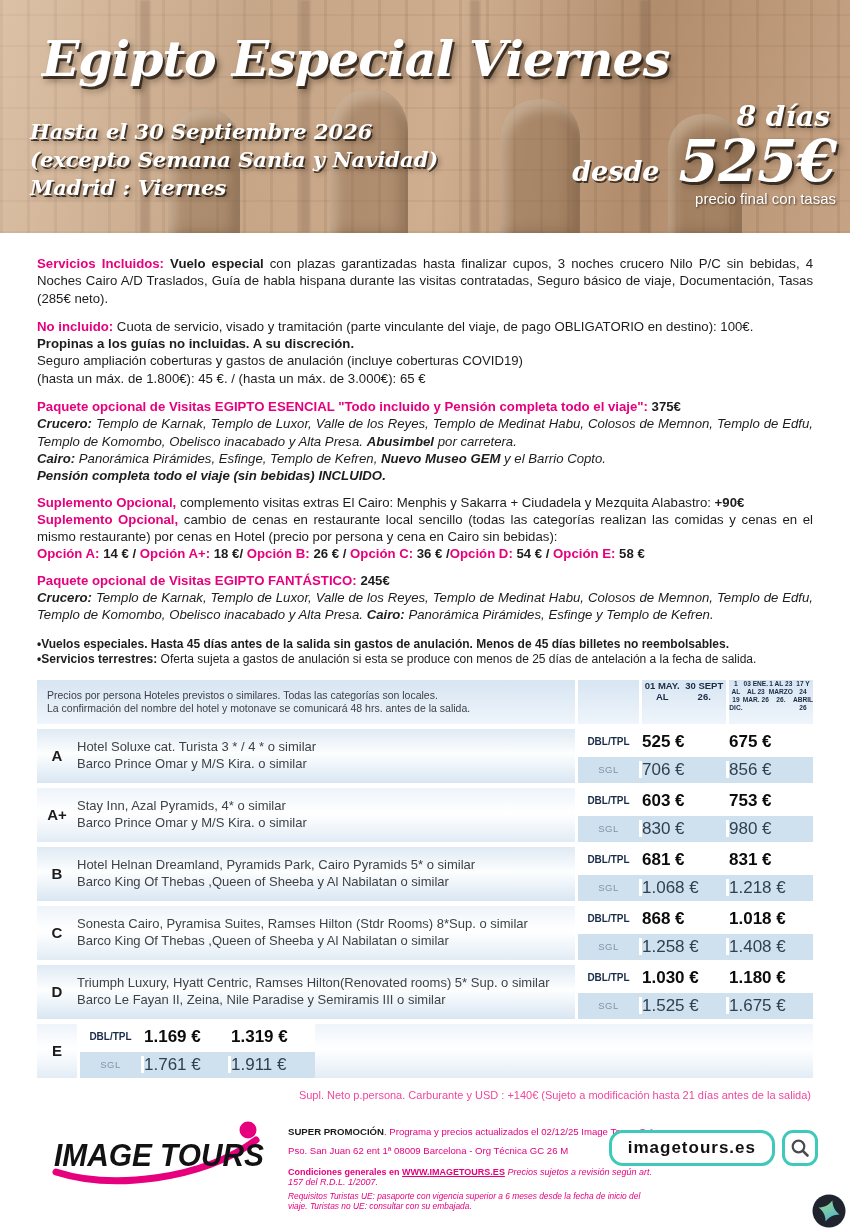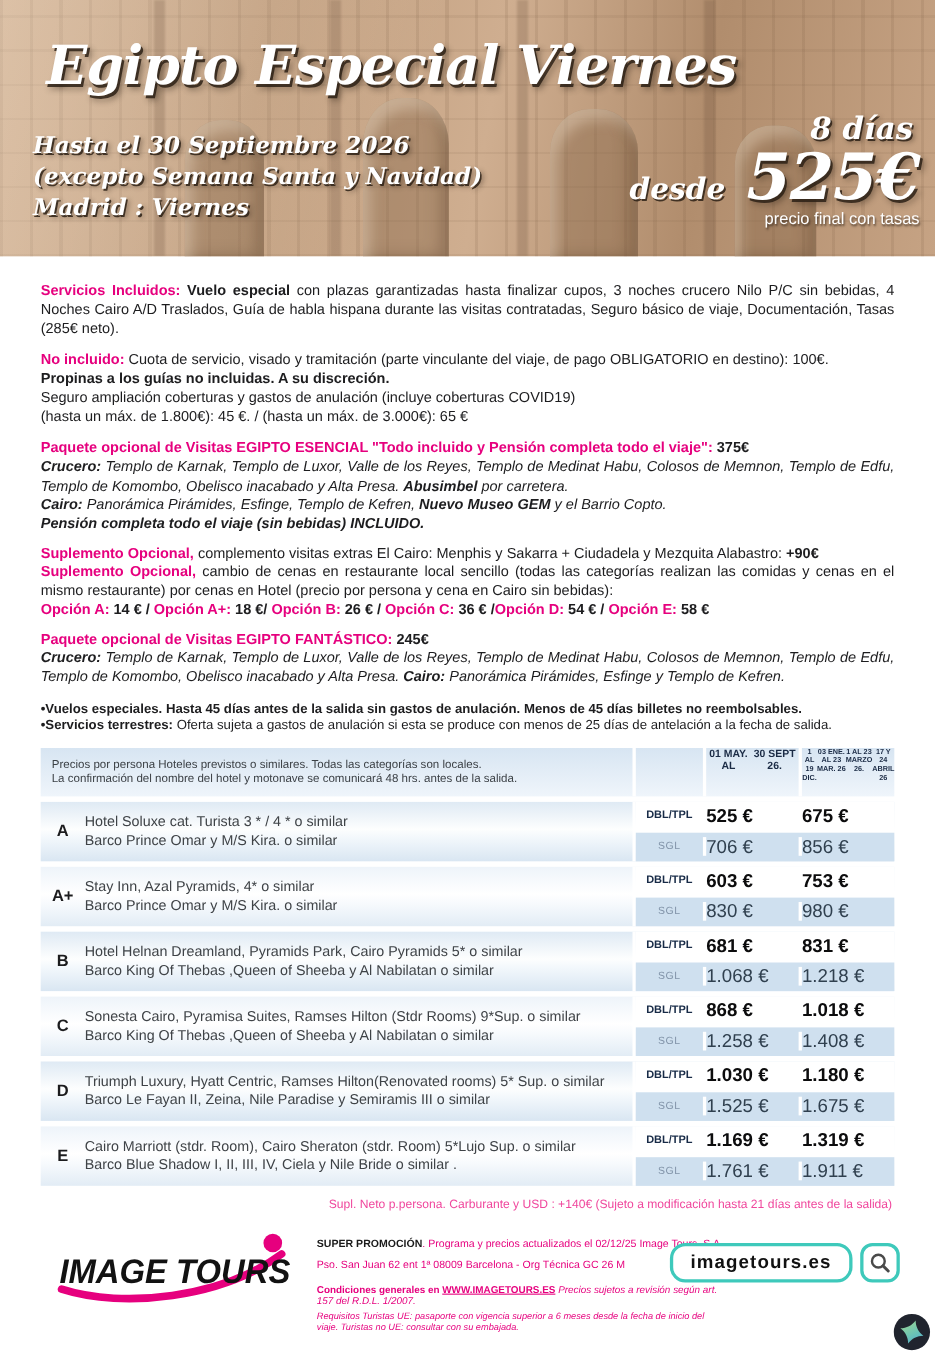--- a/index.html
+++ b/index.html
@@ -230,21 +230,21 @@
               <span class="plabel sgll">SGL</span>
               <span class="pv">1.068 €</span>
               <span class="pv">1.218 €</span>
             </div>
         </div>
       </div>
 
       <div class="trow alt">
         <div class="cat">C</div>
         <div class="desc">
-          <div>Sonesta Cairo,  Pyramisa Suites, Ramses Hilton (Stdr Rooms) 9*Sup. o similar</div>
+          <div>Sonesta Cairo,  Pyramisa Suites, Ramses Hilton (Stdr Rooms) 8*Sup. o similar</div>
           <div>Barco King Of Thebas ,Queen of Sheeba y Al Nabilatan o similar</div>
         </div>
         <div class="prices">
           <div class="pr dbl">
               <span class="plabel">DBL/TPL</span>
               <span class="pv b">868 €</span>
               <span class="pv b">1.018 €</span>
             </div>
           <div class="pr sgl">
               <span class="plabel sgll">SGL</span>
@@ -269,24 +269,20 @@
           <div class="pr sgl">
               <span class="plabel sgll">SGL</span>
               <span class="pv">1.525 €</span>
               <span class="pv">1.675 €</span>
             </div>
         </div>
       </div>
 
       <div class="trow alt">
         <div class="cat">E</div>
-        <div class="desc">
-          <div>Cairo Marriott (stdr. Room), Cairo Sheraton (stdr. Room) 5*Lujo Sup. o similar</div>
-          <div>Barco Blue Shadow I, II, III, IV,  Ciela y Nile Bride o similar .</div>
-        </div>
         <div class="prices">
           <div class="pr dbl">
               <span class="plabel">DBL/TPL</span>
               <span class="pv b">1.169 €</span>
               <span class="pv b">1.319 €</span>
             </div>
           <div class="pr sgl">
               <span class="plabel sgll">SGL</span>
               <span class="pv">1.761 €</span>
               <span class="pv">1.911 €</span>

